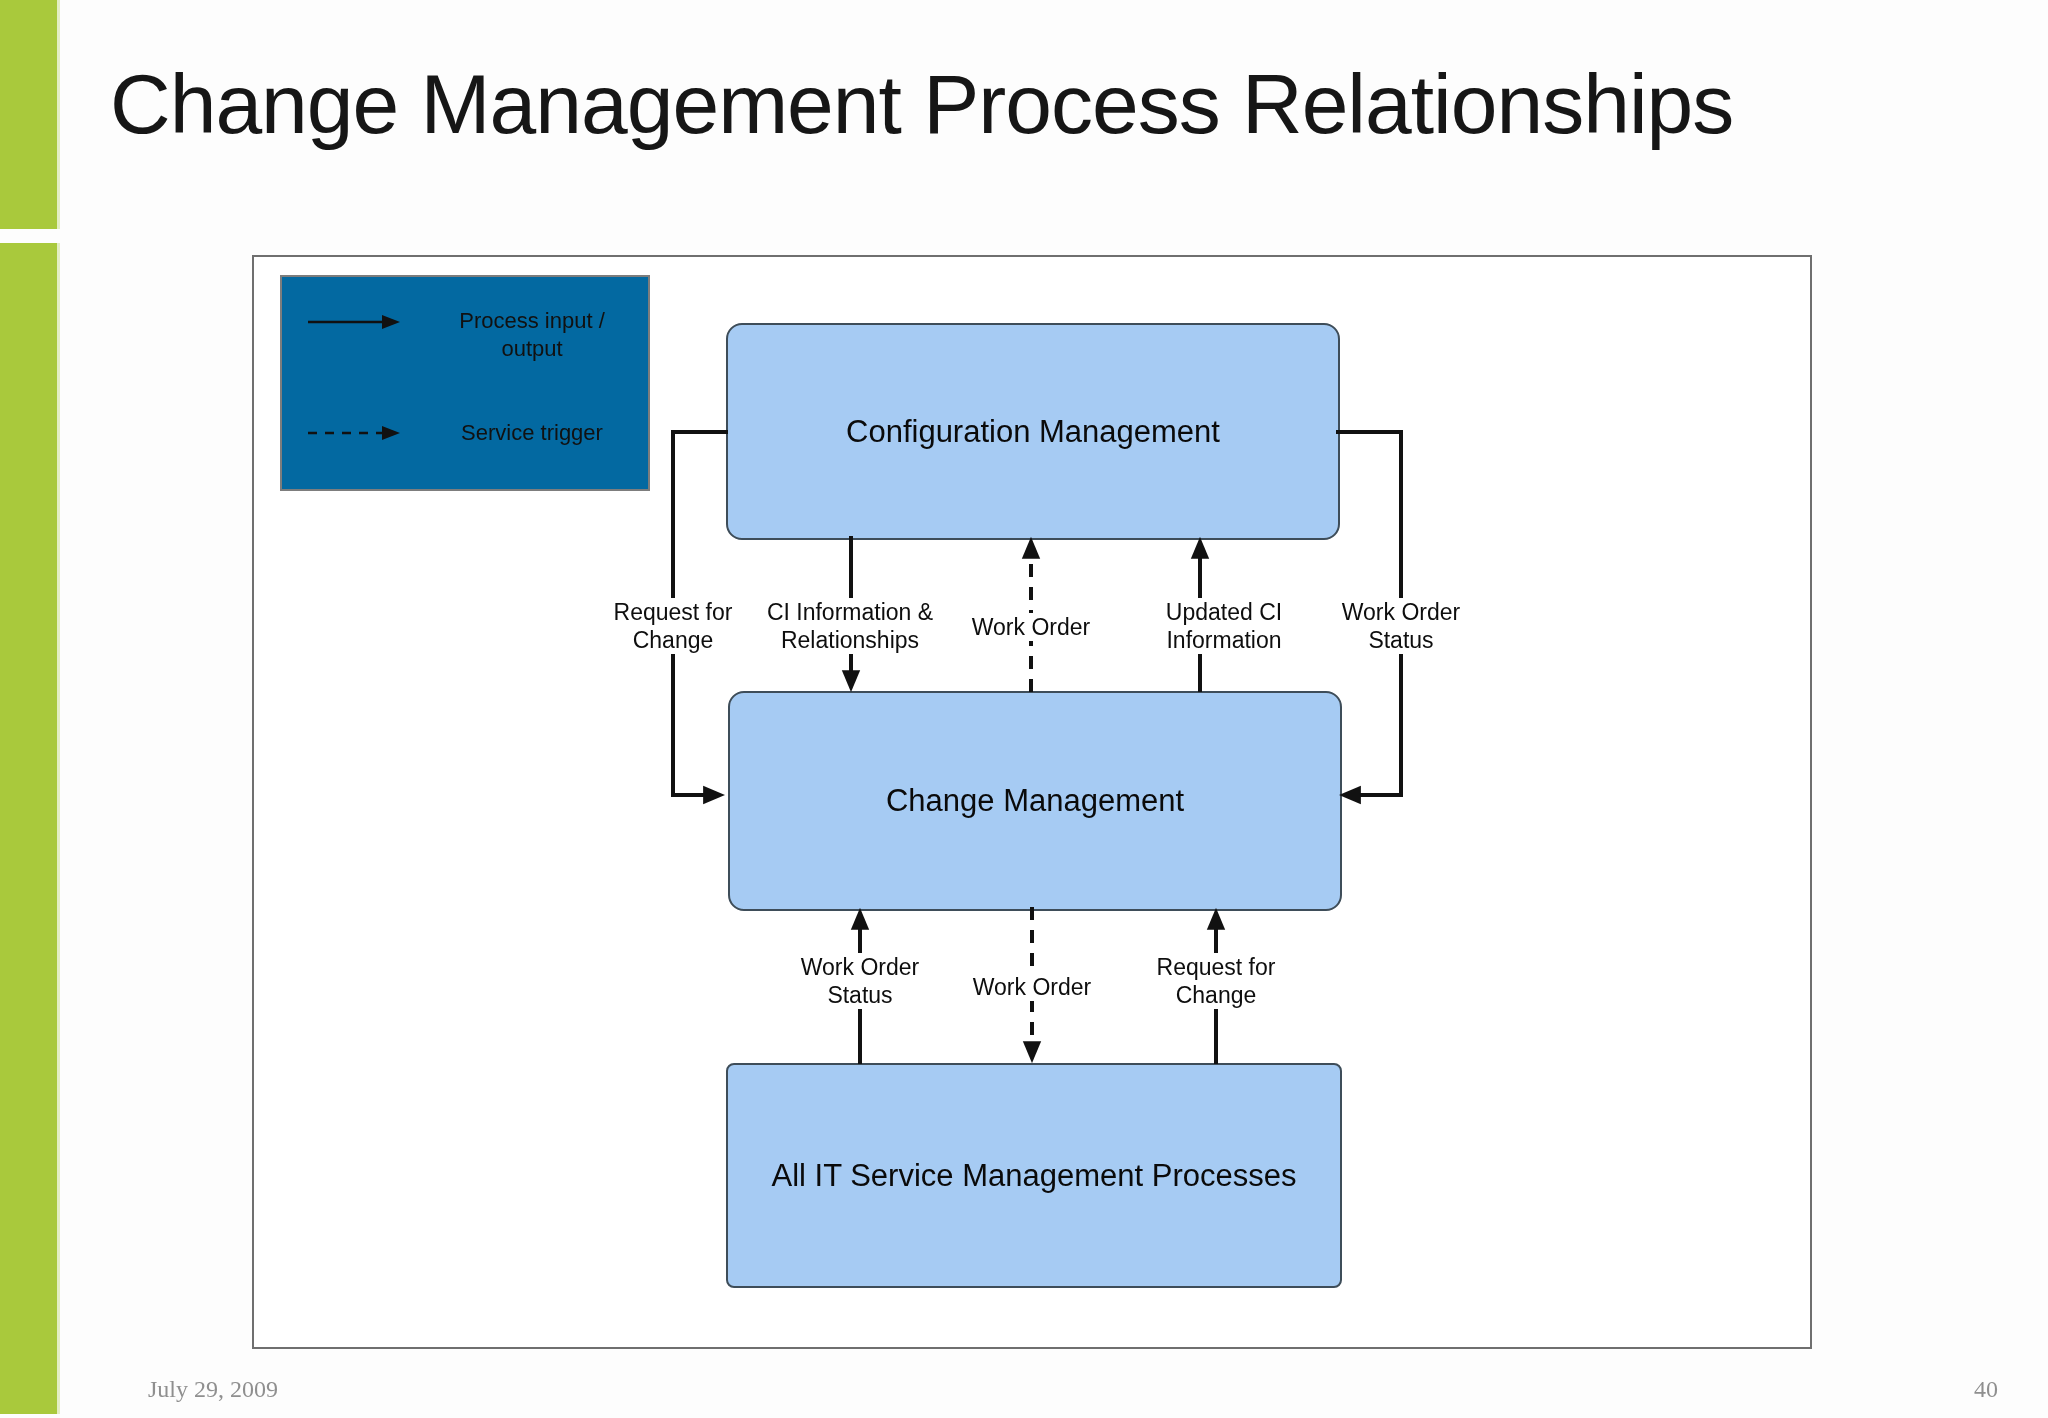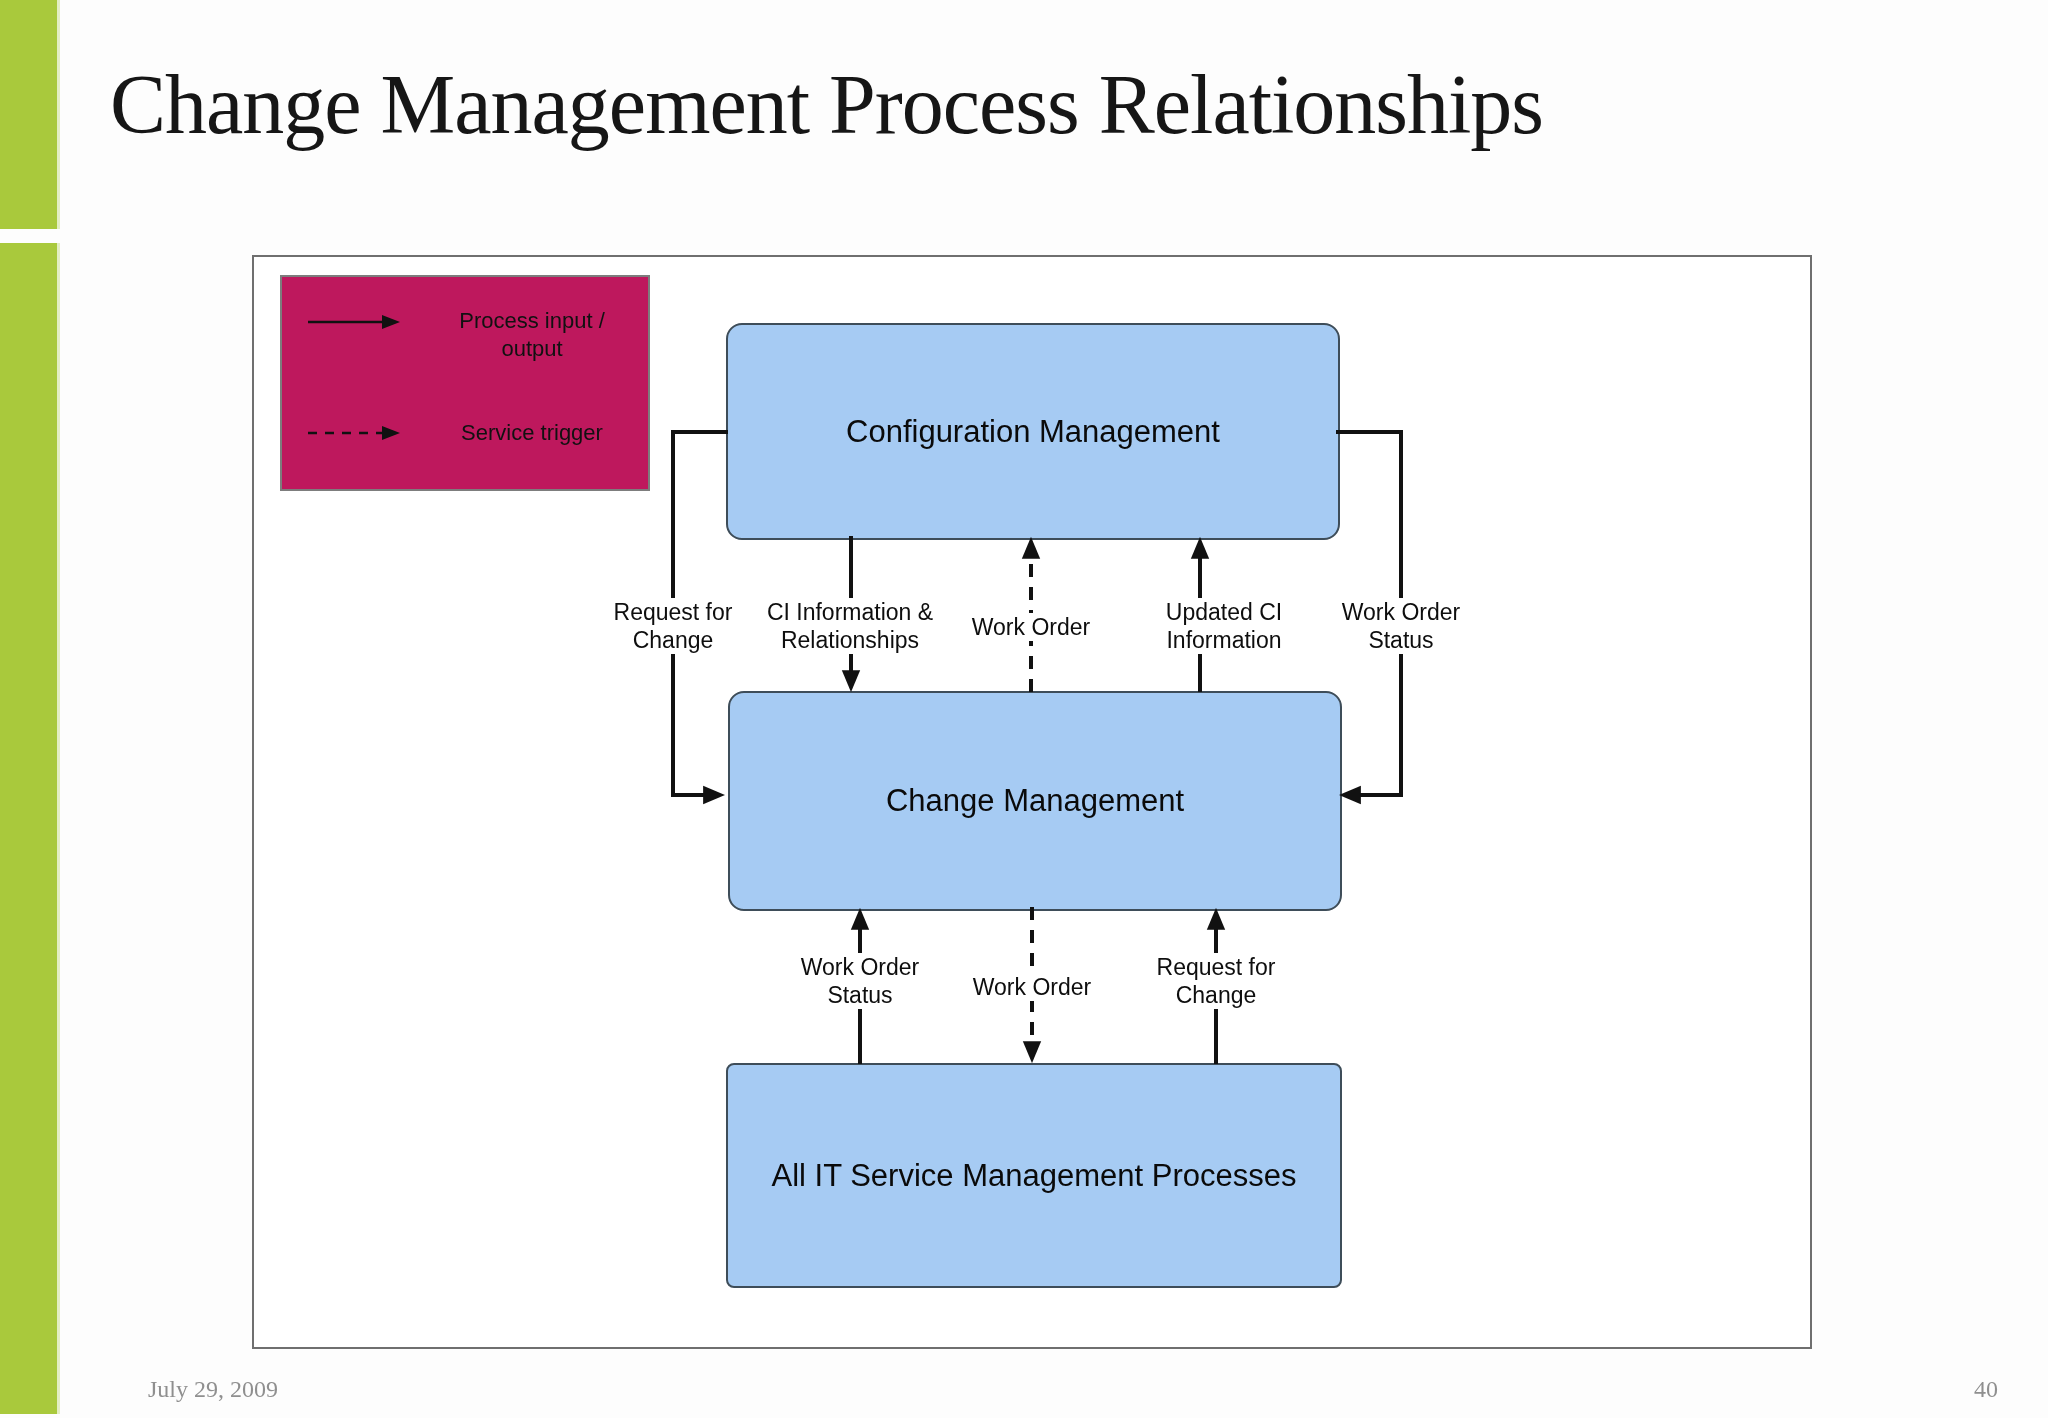--- a/index.html
+++ b/index.html
@@ -12,35 +12,35 @@
   .accent-bar{
     position:absolute;left:0;width:57px;
     background:var(--accent-green,#a9c93c);
     border-right:3px solid #e3eec3;
   }
   .accent-top{top:0;height:229px;}
   .accent-bottom{top:243px;height:1171px;}
 
   .slide-title{
     position:absolute;left:110px;top:56px;
-    font-family:Liberation Serif, serif;
+    font-family:Liberation Sans, sans-serif;
     font-size:84px;font-weight:400;letter-spacing:-1px;
     color:#161616;white-space:nowrap;
   }
 
   .frame{
     position:absolute;left:252px;top:255px;width:1556px;height:1090px;
     border:2px solid var(--frame-border,#6f6f6f);
     background:#ffffff;
   }
 
   
   .legend{
     position:absolute;left:26px;top:18px;width:366px;height:212px;
-    border:2px solid #7d7d7d;background:#be185d;
+    border:2px solid #7d7d7d;background:#0369a1;
   }
   .legend-arrow{position:absolute;left:24px;width:96px;height:22px;}
   .legend-arrow.row1{top:34px;}
   .legend-arrow.row2{top:145px;}
   .legend-label{
     position:absolute;left:140px;width:220px;text-align:center;
     font-size:22px;line-height:28px;color:#111;
   }
   .legend-label.row1{top:30px;}
   .legend-label.row2{top:142px;}

